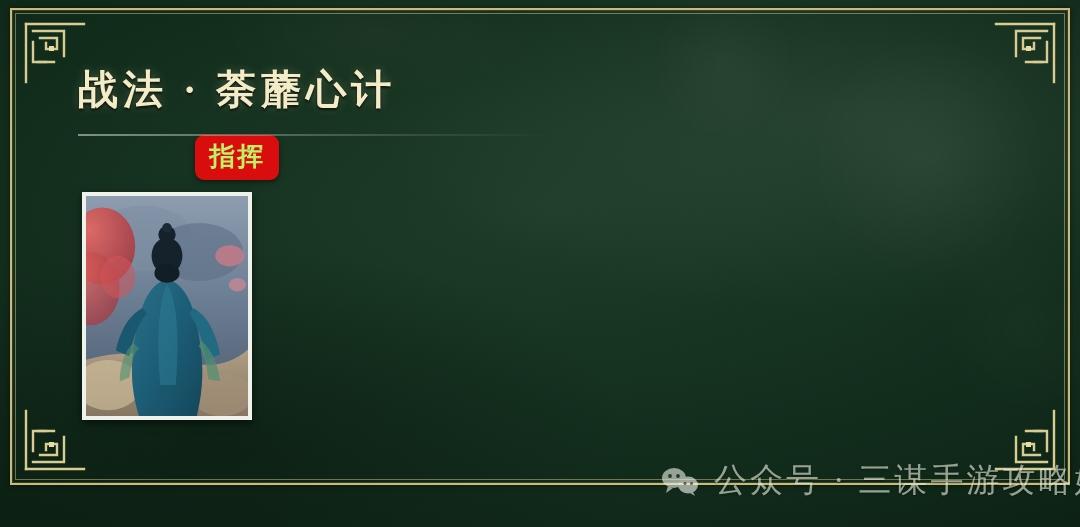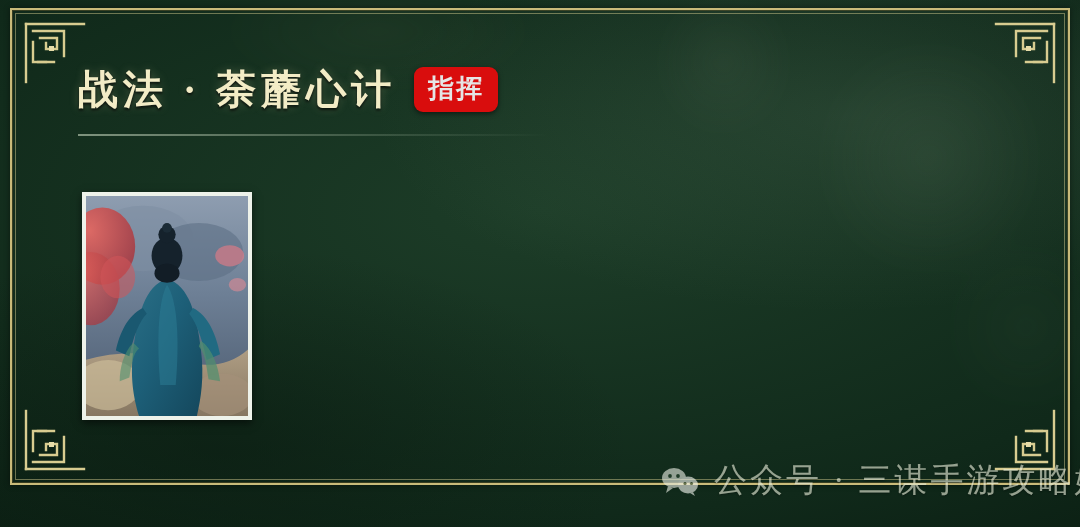--- a/index.html
+++ b/index.html
@@ -45,31 +45,31 @@
   .corner{ position:absolute; width:62px; height:62px; pointer-events:none; }
   .corner svg{ display:block; width:100%; height:100%; }
   .c-tl{ left:24px;  top:22px; }
   .c-tr{ right:24px; top:22px;  transform:scaleX(-1); }
   .c-bl{ left:24px;  bottom:56px; transform:scaleY(-1); }
   .c-br{ right:24px; bottom:56px; transform:scale(-1,-1); }
 
   
   .title-row{
     position:absolute; left:78px; top:62px;
-    display:flex; align-items:center; gap:18px;
+    display:flex; align-items:center; gap:18px;flex-direction:column;
   }
   .skill-title{
     font-size:40px; font-weight:700; letter-spacing:5px;
     color:#f3ecc6;
     text-shadow:0 2px 3px rgba(0,0,0,.75), 0 0 10px rgba(240,230,170,.25);
     white-space:nowrap;
   }
   .badge{
     display:inline-flex; align-items:center; justify-content:center;
-    background:#d90d0d; color:#e5e5e5;
+    background:#d90d0d; color:#bef264;
     font-size:26px; font-weight:700; letter-spacing:2px;
     padding:4px 14px 6px; border-radius:9px;
     box-shadow:0 2px 5px rgba(0,0,0,.5);
     font-family:Liberation Serif, serif;
     white-space:nowrap;
   }
   .divider{
     position:absolute; left:78px; top:134px; width:470px; height:2px;
     background:linear-gradient(90deg, rgba(215,230,205,.55), rgba(180,200,175,.18) 70%, rgba(180,200,175,0));
   }

